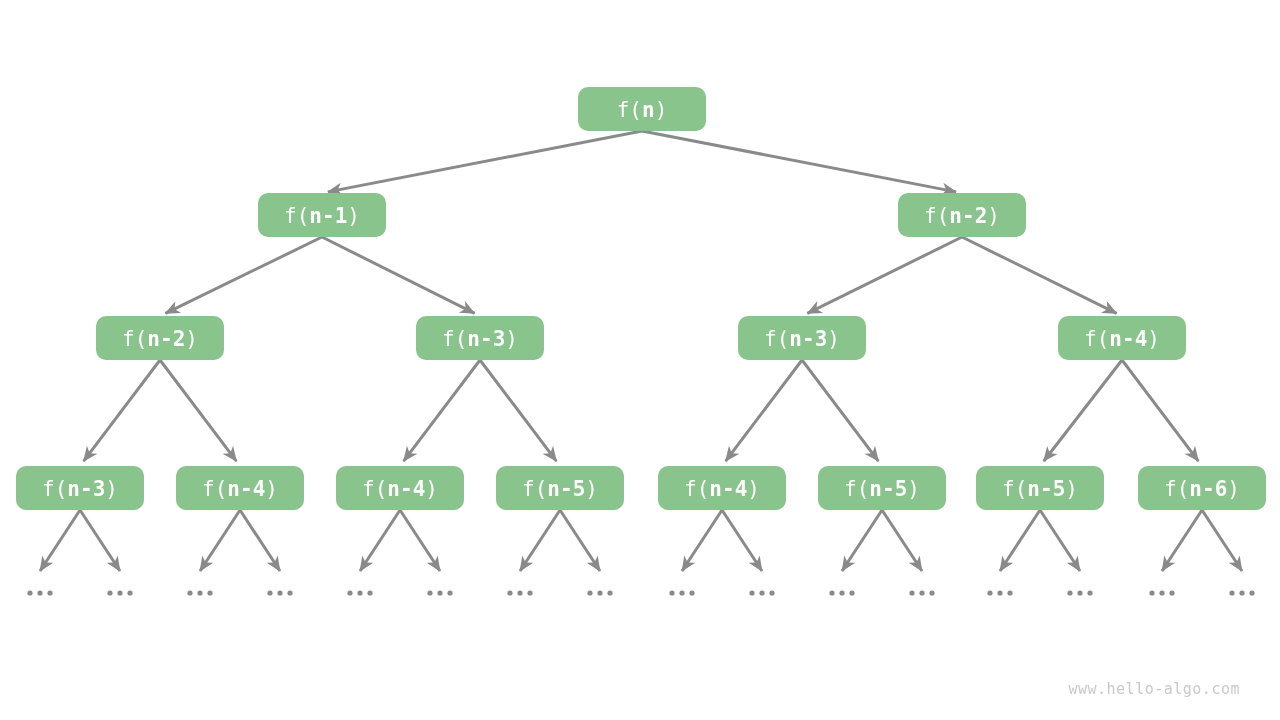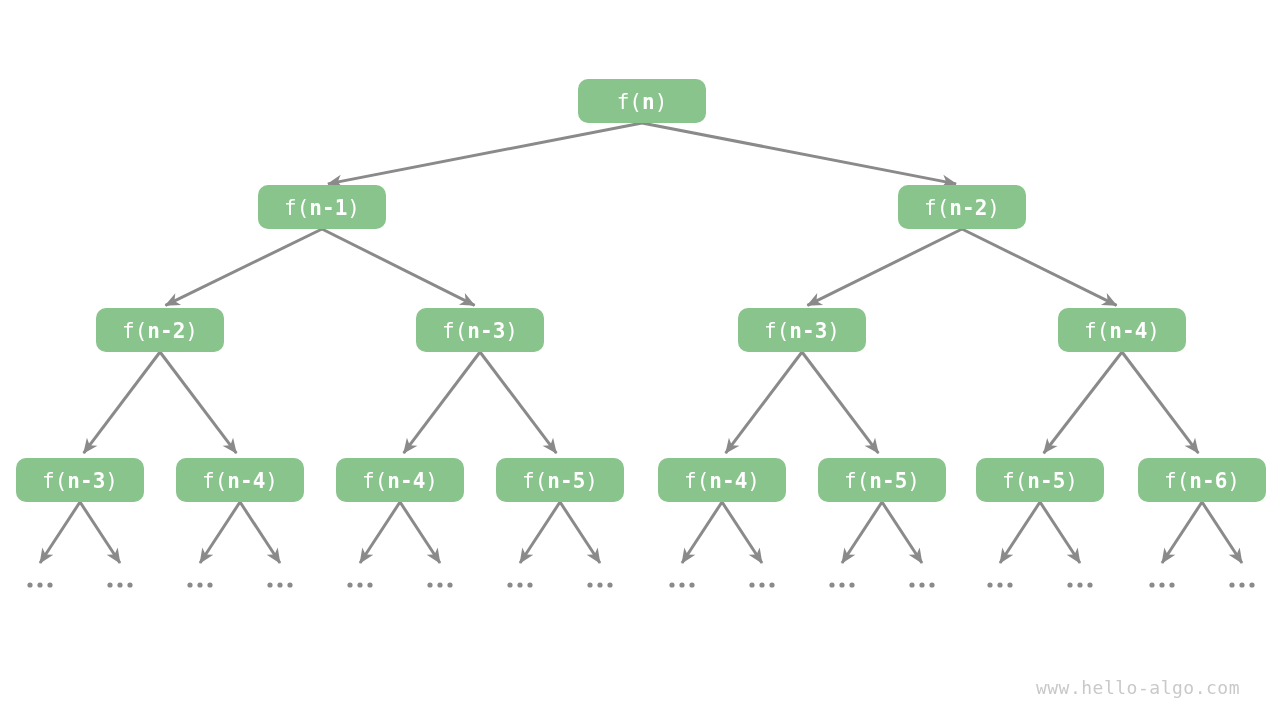--- a/index.html
+++ b/index.html
@@ -3,29 +3,29 @@
 <meta charset="utf-8">
 <style>
   html, body { margin: 0; padding: 0; }
   body {
     width: 1280px; height: 720px;
     background: #ffffff;
     position: relative;
     overflow: hidden;
     font-family: "DejaVu Sans Mono", monospace;
   }
-  #diagram-canvas { position: absolute; inset: 0; }
+  #diagram-canvas { position: absolute; inset: 0; margin-top: 8px; }
   svg text {
     font-family: "DejaVu Sans Mono", monospace;
   }
   #footer-watermark {
     position: absolute;
     right: 40px;
     bottom: 22px;
-    font-size: 18px;
+    font-size: 15px;
     letter-spacing: 0.5px;
     font-family: "DejaVu Sans Mono", monospace;
   }
 </style>
 </head>
 <body style="background: rgb(255, 255, 255);">
 
 <div id="diagram-canvas">
   <svg id="tree-svg" width="1280" height="720" viewBox="0 0 1280 720">
       <defs>

